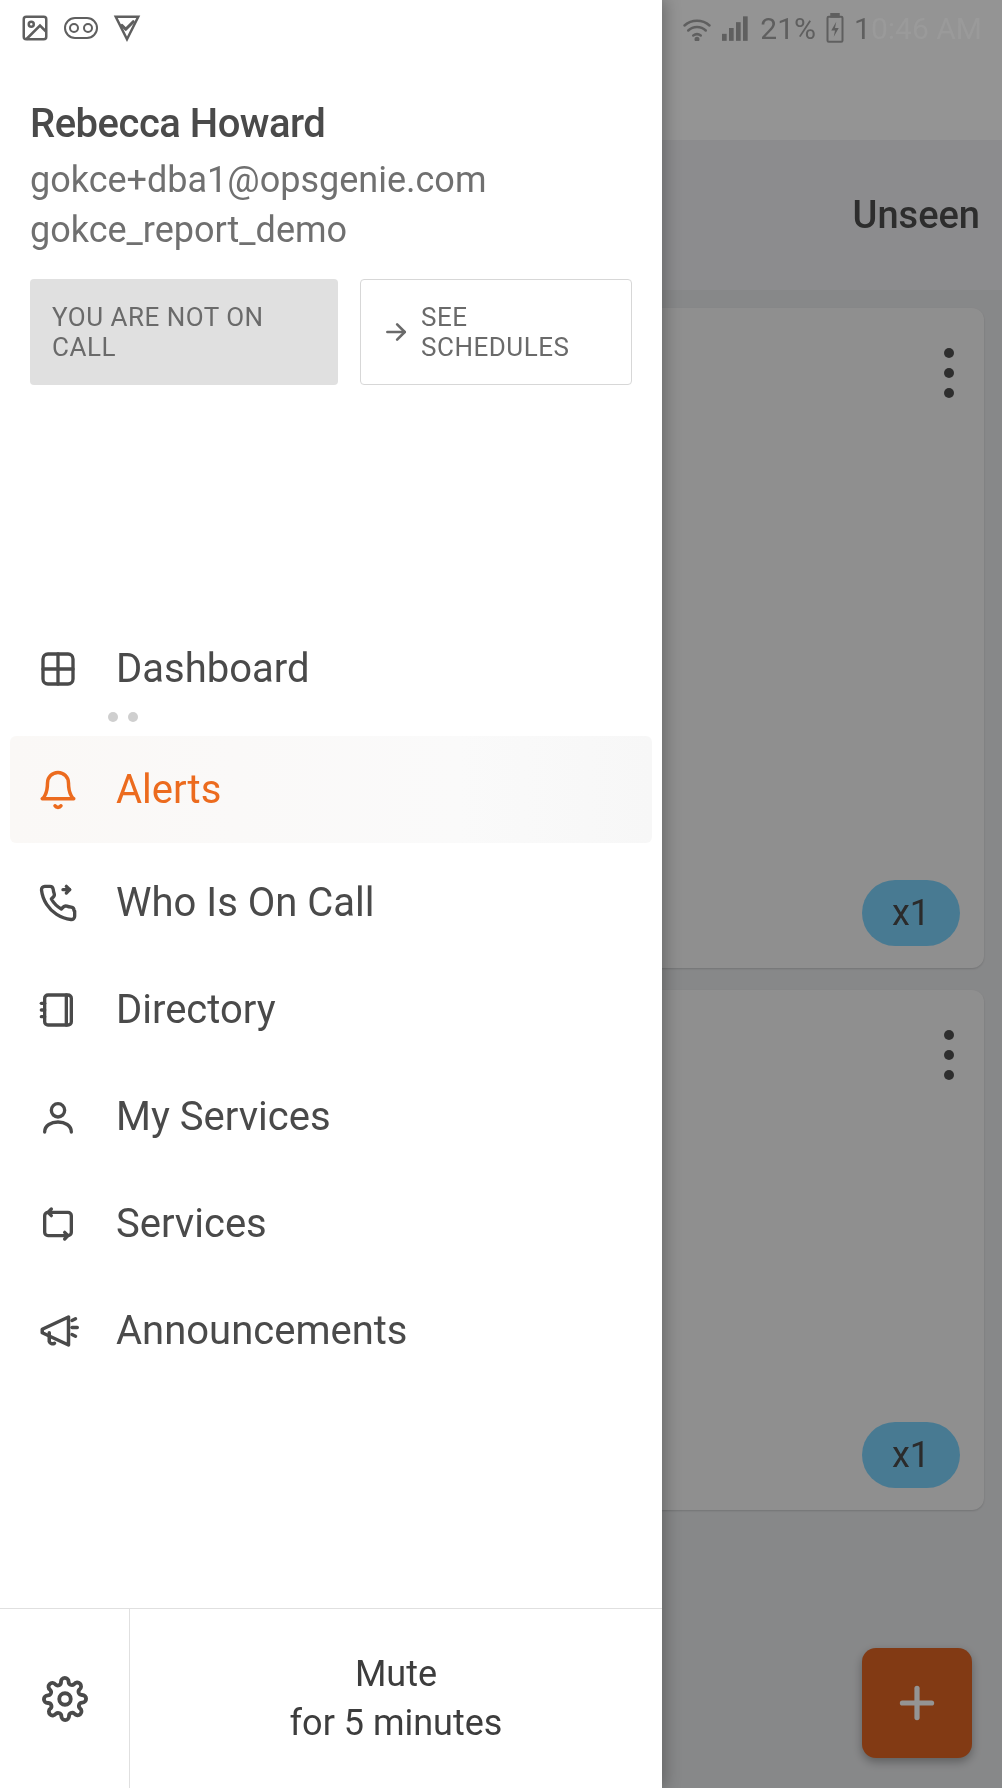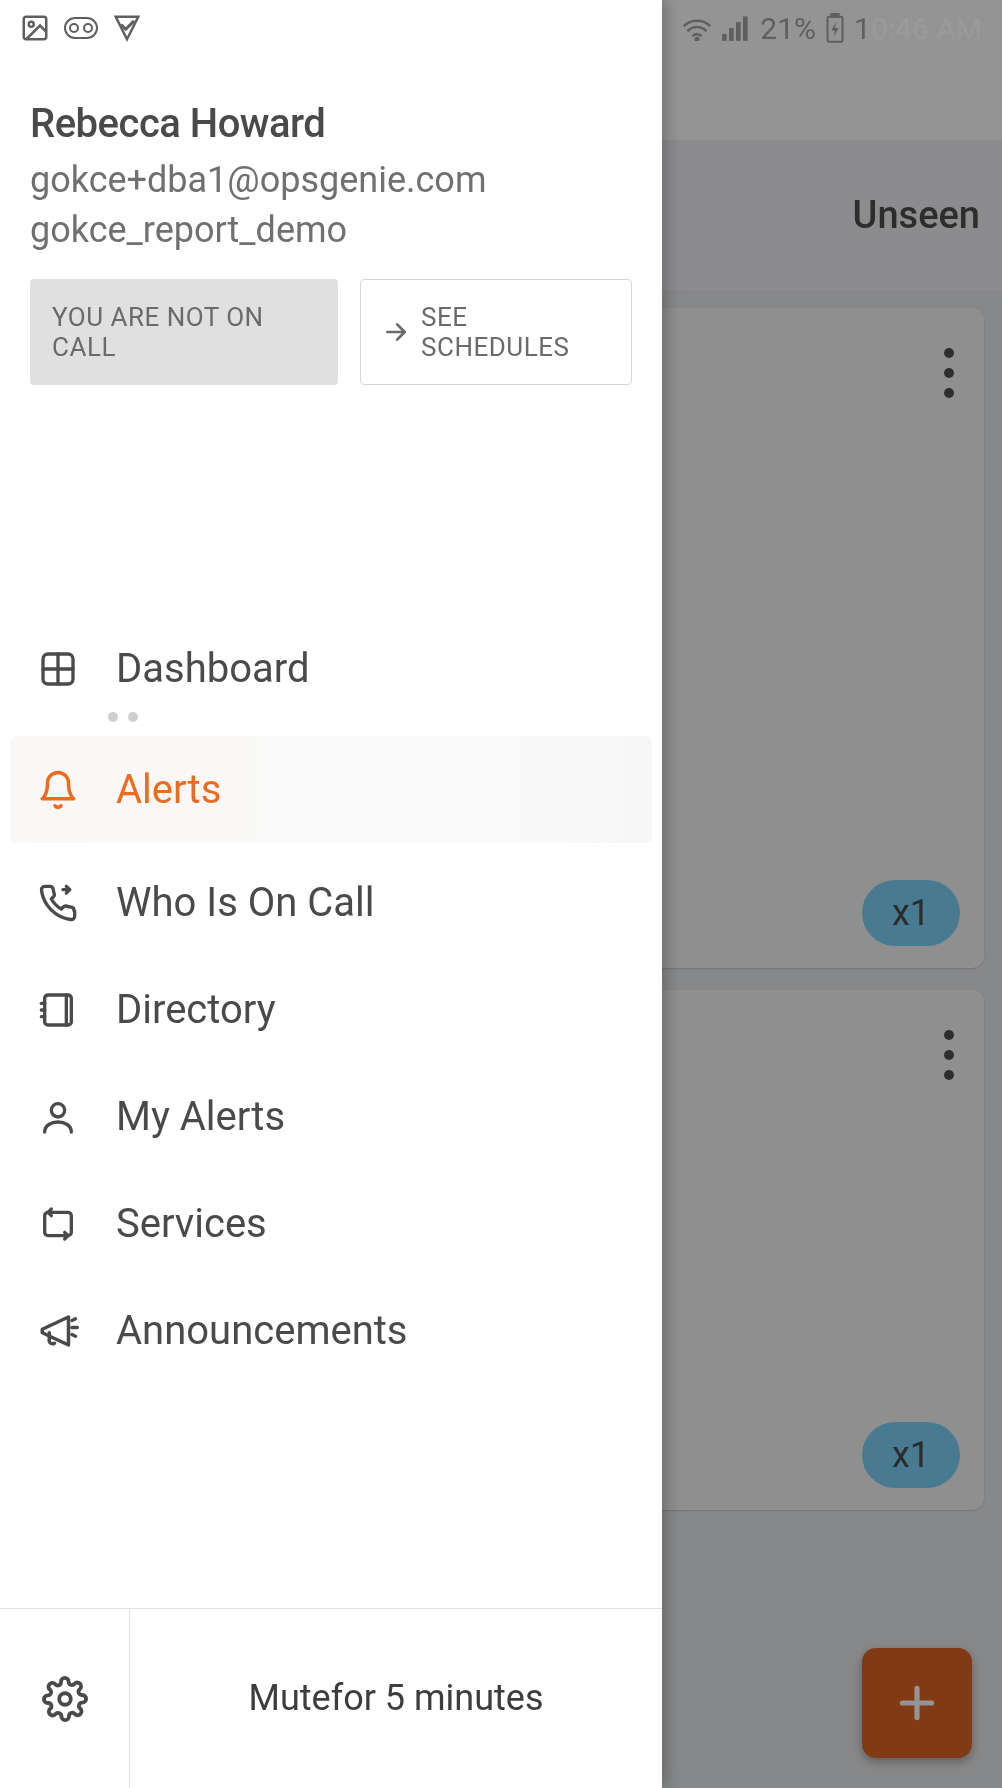--- a/index.html
+++ b/index.html
@@ -45,21 +45,21 @@
   .nav { margin-top: 230px; display: flex; flex-direction: column; }
   .nav-item { display: flex; align-items: center; gap: 36px; padding: 30px 36px; font-size: 40px; color: #4a4a4a; font-weight: 400; }
   .nav-item.active { color: #ec6b1e; background: linear-gradient(to right, #faf8f6 0%, #fafafa 70%, #f7f7f7 100%); border-radius: 6px; margin: 6px 10px; padding: 30px 26px; justify-content: space-between; }
   .nav-icon { width: 44px; height: 44px; display: inline-flex; align-items: center; justify-content: center; color: inherit; }
   .nav-item .label { flex: 1; }
   .dots-indicator { display:flex; gap:10px; margin-left:108px; margin-top:-10px; margin-bottom:8px;}
   .dots-indicator span{ width:10px; height:10px; border-radius:50%; background:#cfcfcf;}
 
   .drawer-footer { margin-top: auto; border-top: 1px solid #e0e0e0; display: flex; height: 180px; }
   .footer-settings { width: 130px; display: flex; align-items: center; justify-content: center; border-right: 1px solid #e0e0e0; color: #4a4a4a; }
-  .footer-mute { flex: 1; display: flex; flex-direction: row; align-items: center; justify-content: center; color: #3d3d3d; font-size: 36px; line-height: 1.35; }
+  .footer-mute { flex: 1; display: flex; flex-direction: column; align-items: center; justify-content: center; color: #3d3d3d; font-size: 36px; line-height: 1.35; }
 </style>
 </head>
 <body>
 
 <div class="root">
 
   <div class="bg">
     <div class="bg-toolbar"></div>
     <div class="bg-tabs">
       <div class="bg-tab">Unseen</div>
@@ -161,21 +161,21 @@
         <span class="label">Directory</span>
       </div>
 
       <div class="nav-item">
         <span class="nav-icon">
           <svg width="40" height="40" viewBox="0 0 24 24" fill="none" stroke="#4a4a4a" stroke-width="2" stroke-linecap="round" stroke-linejoin="round">
               <circle cx="12" cy="8" r="4"></circle>
               <path d="M4 21c0-4 4-6 8-6s8 2 8 6"></path>
             </svg>
         </span>
-        <span class="label">My Alerts</span>
+        <span class="label">My Services</span>
       </div>
 
       <div class="nav-item">
         <span class="nav-icon">
           <svg width="40" height="40" viewBox="0 0 24 24" fill="none" stroke="#4a4a4a" stroke-width="2" stroke-linecap="round" stroke-linejoin="round">
               <rect x="4" y="5" width="16" height="14" rx="2"></rect>
               <polyline points="8 3 6 5 8 7"></polyline>
               <polyline points="16 21 18 19 16 17"></polyline>
             </svg>
         </span>

